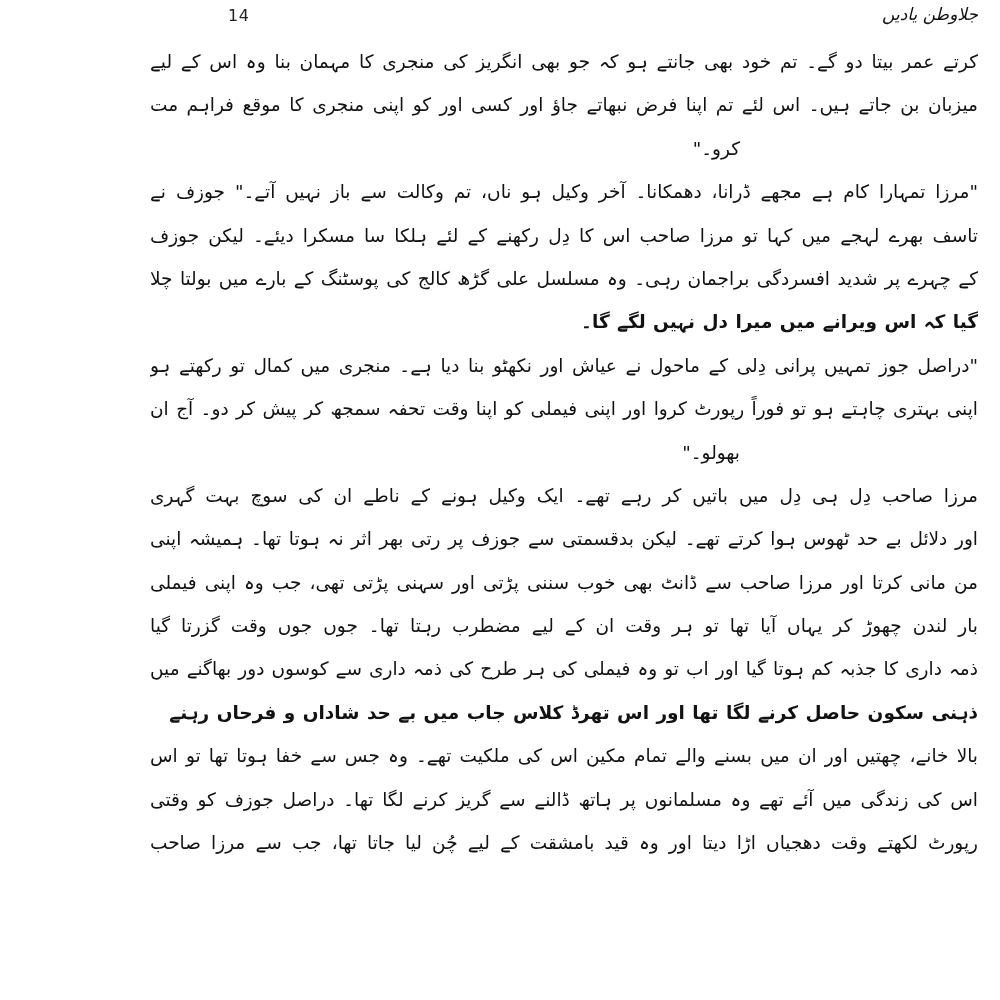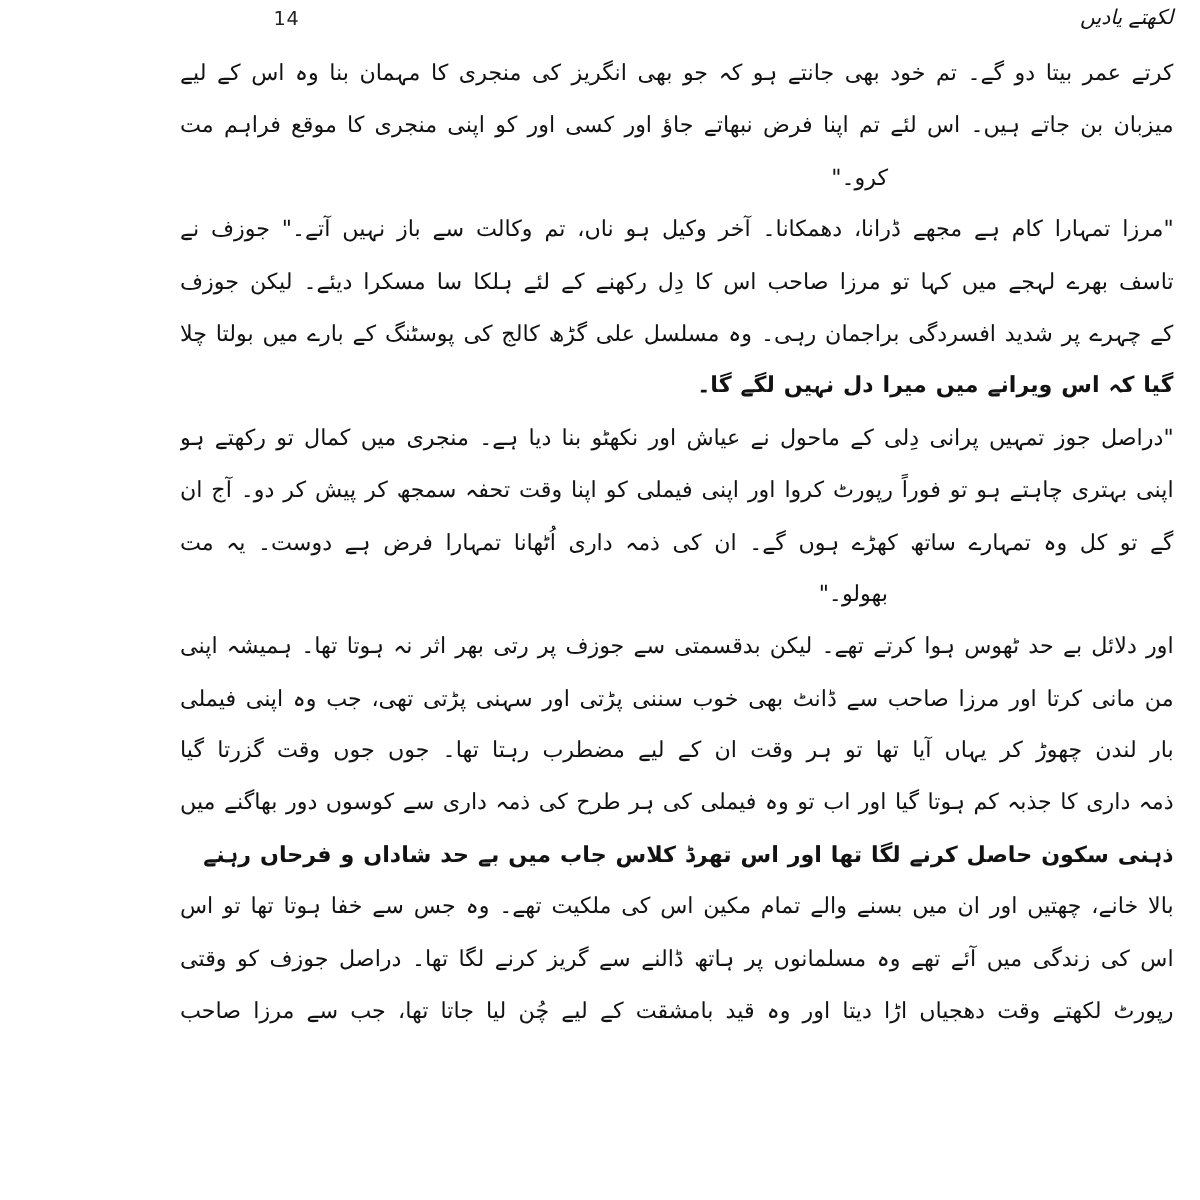--- a/index.html
+++ b/index.html
@@ -67,34 +67,34 @@
     text-align-last: right;
     padding-right: 238px;
   }
 </style>
 </head>
 <body>
 
 <div class="page">
   <div class="header">
     <span class="pagenum">14</span>
-    <span class="booktitle">لکھتے یادیں</span>
+    <span class="booktitle">جلاوطن یادیں</span>
   </div>
   <div class="text-block">
       <div class="line justify">کرتے عمر بیتا دو گے۔ تم خود بھی جانتے ہو کہ جو بھی انگریز کی منجری کا مہمان بنا وہ اس کے لیے تاحیات</div>
       <div class="line justify">میزبان بن جاتے ہیں۔ اس لئے تم اپنا فرض نبھاتے جاؤ اور کسی اور کو اپنی منجری کا موقع فراہم مت</div>
       <div class="line indent">کرو۔"</div>
       <div class="line justify">"مرزا تمہارا کام ہے مجھے ڈرانا، دھمکانا۔ آخر وکیل ہو ناں، تم وکالت سے باز نہیں آتے۔" جوزف نے</div>
       <div class="line justify">تاسف بھرے لہجے میں کہا تو مرزا صاحب اس کا دِل رکھنے کے لئے ہلکا سا مسکرا دیئے۔ لیکن جوزف</div>
       <div class="line justify">کے چہرے پر شدید افسردگی براجمان رہی۔ وہ مسلسل علی گڑھ کالج کی پوسٹنگ کے بارے میں بولتا چلا</div>
       <div class="line right">گیا کہ اس ویرانے میں میرا دل نہیں لگے گا۔</div>
       <div class="line justify">"دراصل جوز تمہیں پرانی دِلی کے ماحول نے عیاش اور نکھٹو بنا دیا ہے۔ منجری میں کمال تو رکھتے ہو لیکن</div>
       <div class="line justify">اپنی بہتری چاہتے ہو تو فوراً رپورٹ کروا اور اپنی فیملی کو اپنا وقت تحفہ سمجھ کر پیش کر دو۔ آج ان کو اہمیت دو</div>
-      <div class="line justify">گے تو کل وہ تمہارے ساتھ کھڑے ہوں گے۔ ان کی ذمہ داری اُٹھانا تمہارا فرض ہے دوست۔ یہ مت</div>
       <div class="line indent">بھولو۔"</div>
+      <div class="line justify">مرزا صاحب دِل ہی دِل میں باتیں کر رہے تھے۔ ایک وکیل ہونے کے ناطے ان کی سوچ بہت گہری</div>
       <div class="line justify">اور دلائل بے حد ٹھوس ہوا کرتے تھے۔ لیکن بدقسمتی سے جوزف پر رتی بھر اثر نہ ہوتا تھا۔ ہمیشہ اپنی ہی</div>
       <div class="line justify">من مانی کرتا اور مرزا صاحب سے ڈانٹ بھی خوب سننی پڑتی اور سہنی پڑتی تھی، جب وہ اپنی فیملی کو پہلی</div>
       <div class="line justify">بار لندن چھوڑ کر یہاں آیا تھا تو ہر وقت ان کے لیے مضطرب رہتا تھا۔ جوں جوں وقت گزرتا گیا</div>
       <div class="line justify">ذمہ داری کا جذبہ کم ہوتا گیا اور اب تو وہ فیملی کی ہر طرح کی ذمہ داری سے کوسوں دور بھاگنے میں قلبی و</div>
       <div class="line right">ذہنی سکون حاصل کرنے لگا تھا اور اس تھرڈ کلاس جاب میں بے حد شاداں و فرحاں رہنے لگا تھا۔</div>
       <div class="line justify">بالا خانے، چھتیں اور ان میں بسنے والے تمام مکین اس کی ملکیت تھے۔ وہ جس سے خفا ہوتا تھا تو اس کی</div>
       <div class="line justify">اس کی زندگی میں آئے تھے وہ مسلمانوں پر ہاتھ ڈالنے سے گریز کرنے لگا تھا۔ دراصل جوزف کو وقتی</div>
       <div class="line justify">رپورٹ لکھتے وقت دھجیاں اڑا دیتا اور وہ قید بامشقت کے لیے چُن لیا جاتا تھا، جب سے مرزا صاحب</div>
     </div>
 </div>

